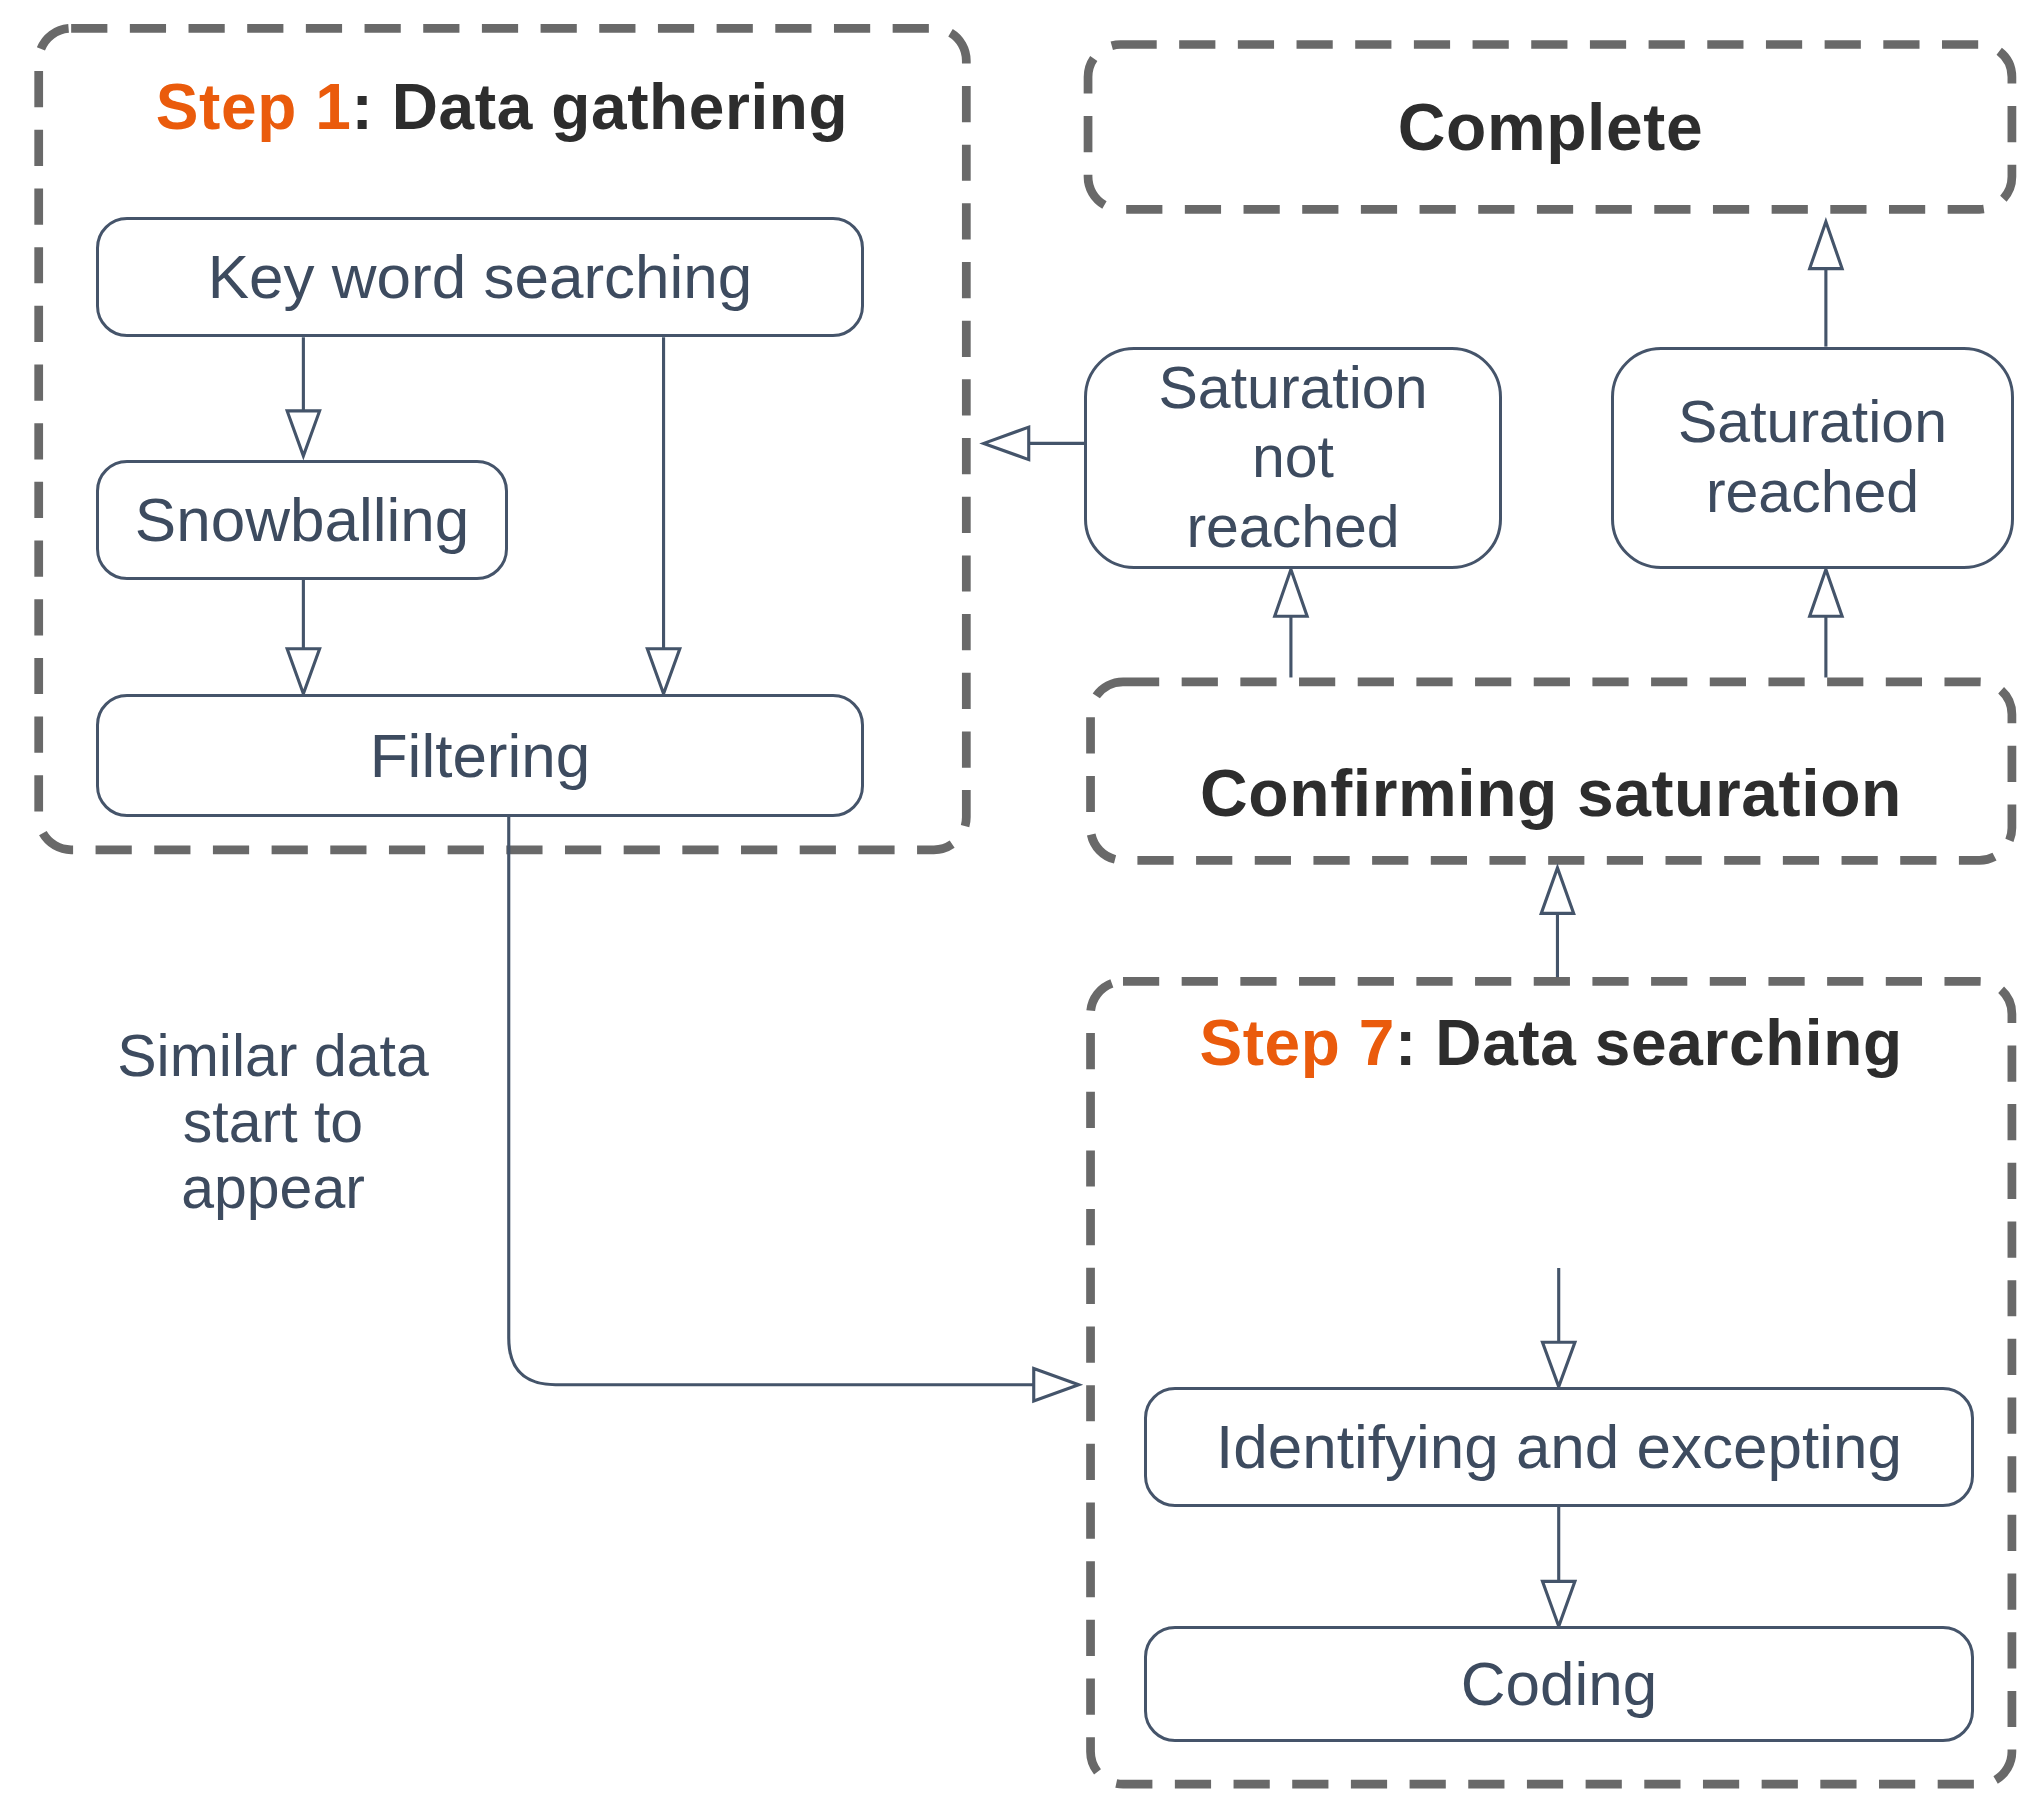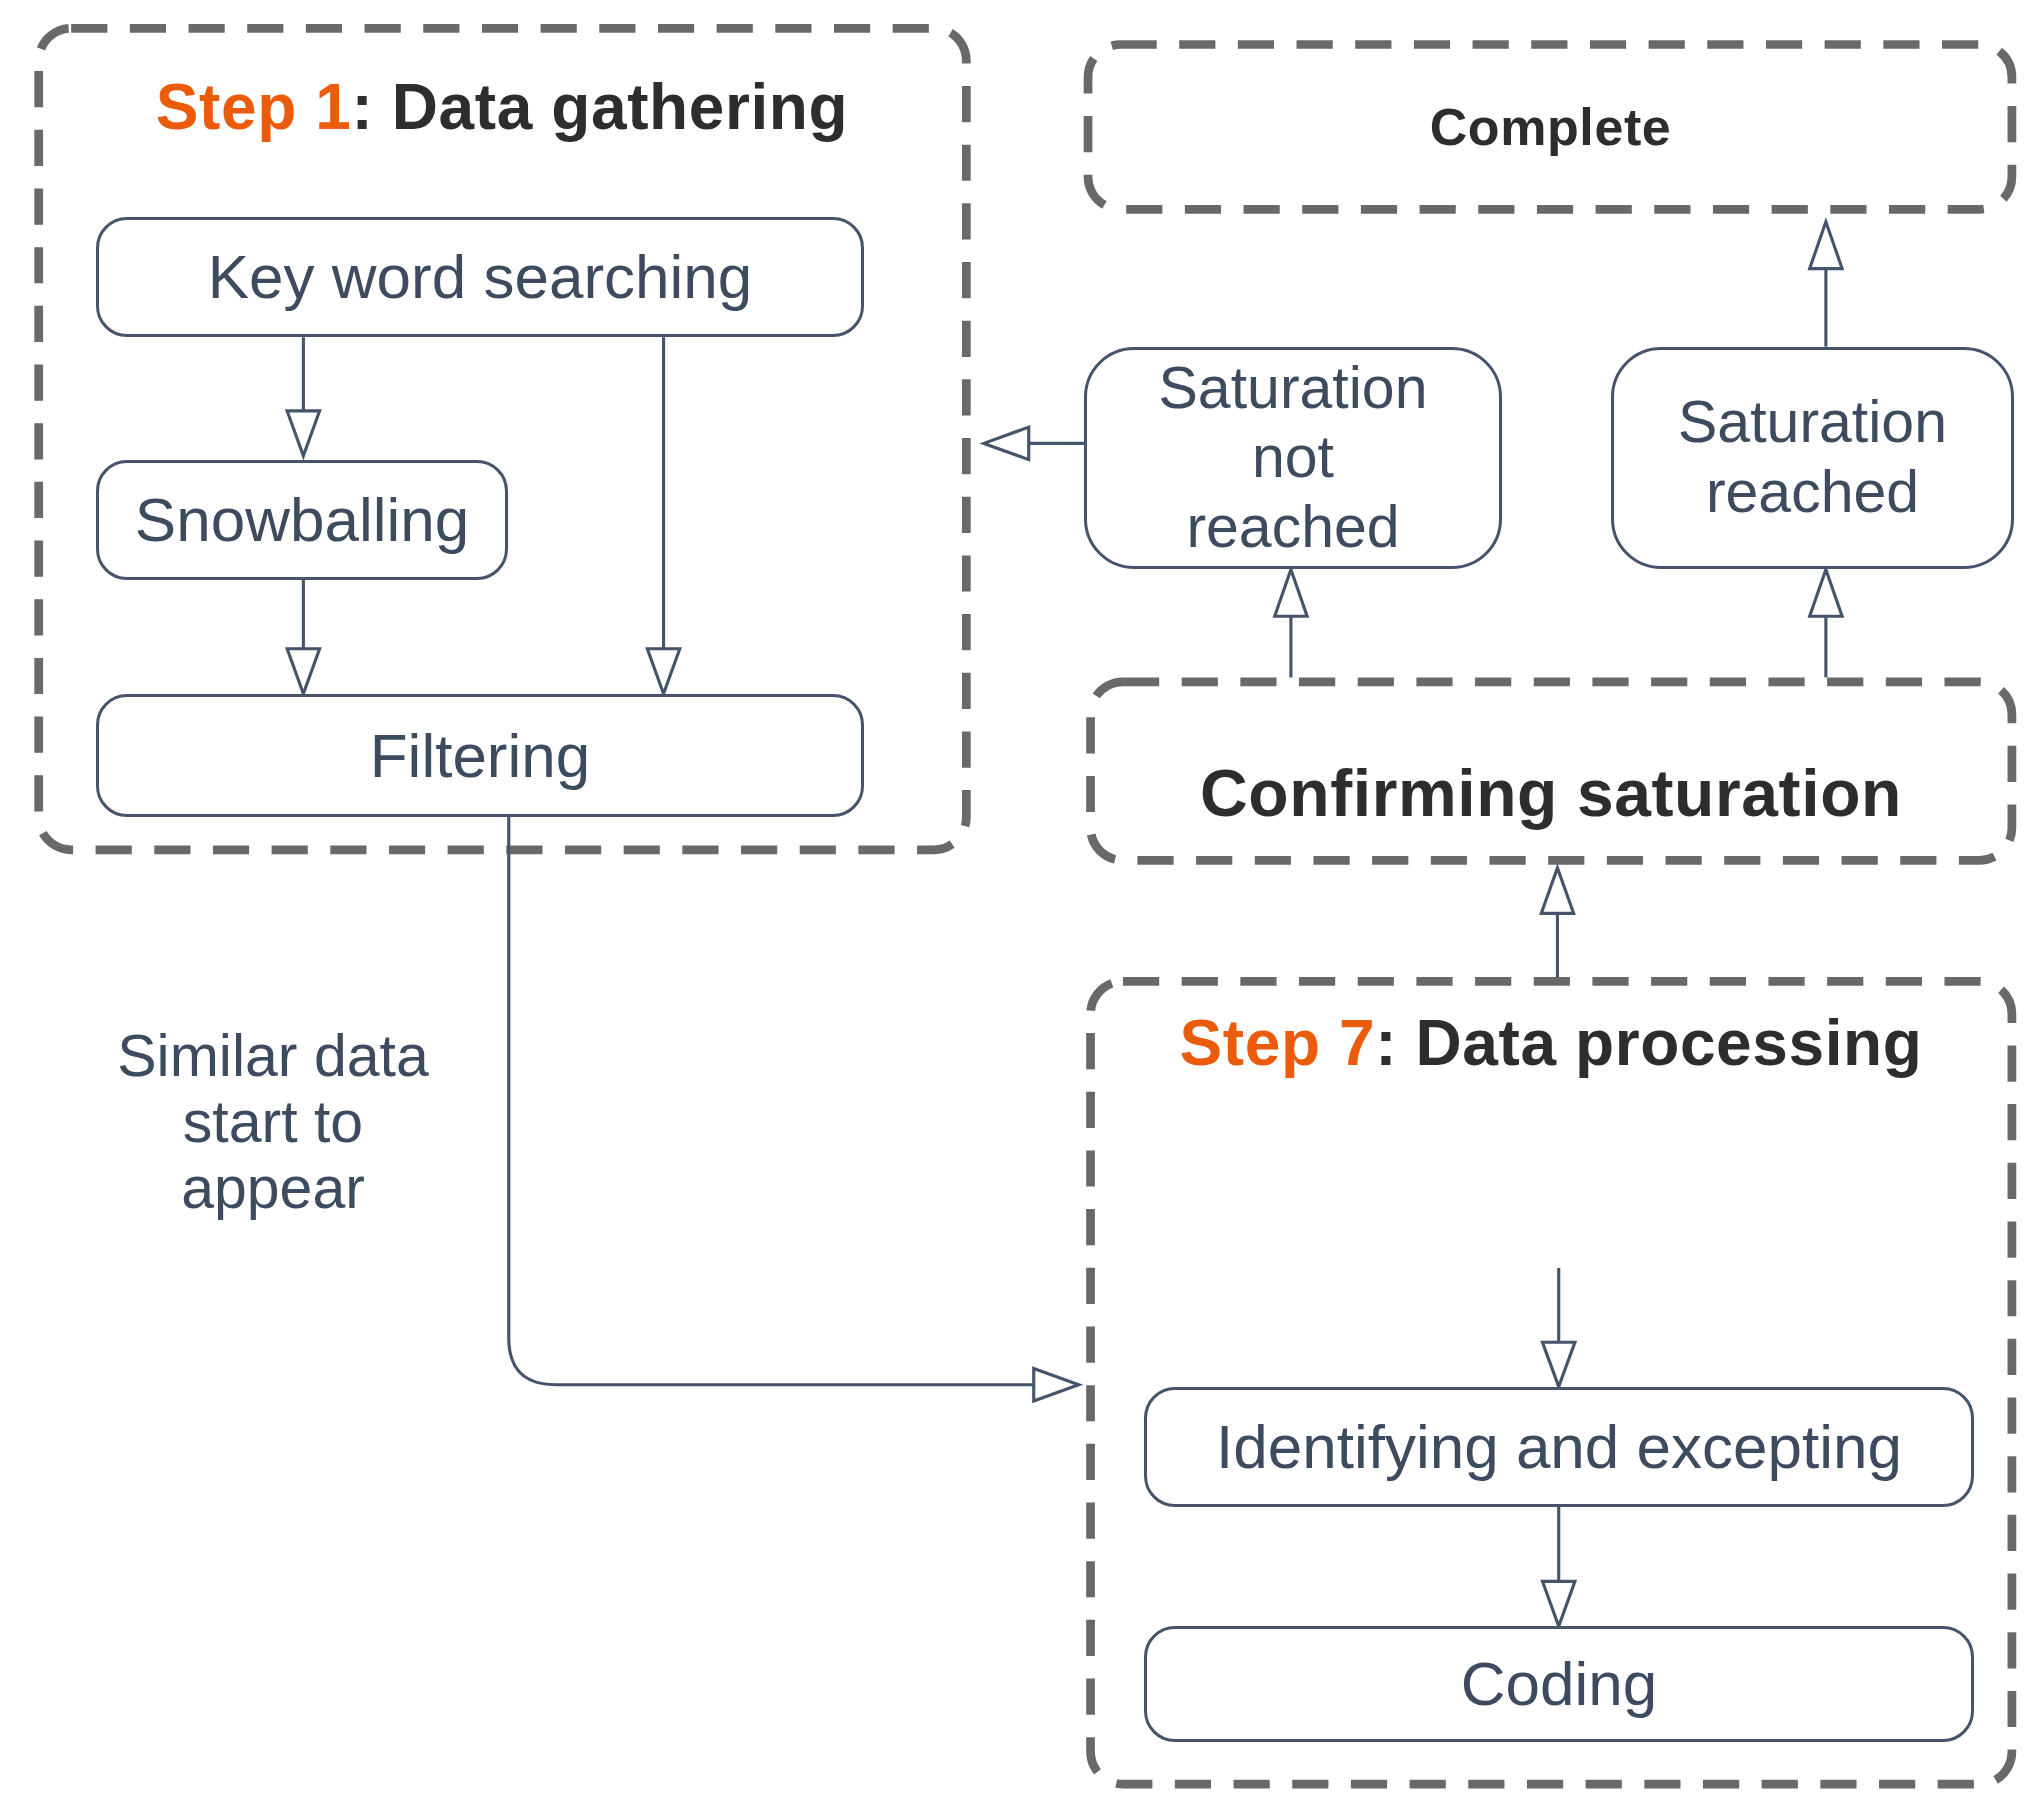--- a/index.html
+++ b/index.html
@@ -27,21 +27,21 @@
   .centered { display:flex; align-items:center; justify-content:center; }
   .annotation {
     position:absolute; text-align:center; color:#3d4b5f; font-size:59px;
     white-space:pre-line;
   }
   .ann-similar { left:73px; top:1023px; width:400px; line-height:1.12; }
   .ann-suspend { left:484px;  top:1425px; width:624px; line-height:1.10; }
 
   .title-step1 { left:34px;  top:70px;  width:936px; }
   .title-step2 { left:1086px; top:1006px; width:930px; }
-  .title-complete  { left:1084px; top:40px;  width:933px; height:174px; font-size:52px; }
+  .title-complete  { left:1084px; top:40px;  width:933px; height:174px; font-size:66px; }
   .title-confirm   { left:1086px; top:699px; width:930px; height:187px; font-size:66px; }
 
   .node-keyword     { left:96px;  top:217px;  width:768px; height:120px;text-align:right; }
   .node-snowballing { left:96px;  top:460px;  width:412px;  height:120px; }
   .node-filtering   { left:96px;  top:694px; width:768px; height:123px; }
   .node-satnot      { left:1084px; top:347px;  width:418px;  height:222px; }
   .node-satreached  { left:1611px; top:347px;  width:403px;  height:222px; }
   .node-textualising{ left:1144px; top:1149px; width:830px; height:119px; }
   .node-identifying { left:1144px; top:1387px; width:830px; height:120px; }
   .node-coding      { left:1144px; top:1626px; width:830px; height:116px; }
@@ -120,21 +120,21 @@
 
   <div class="grouptitle centered title-complete">
     <span>Complete</span>
   </div>
 
   <div class="grouptitle centered title-confirm">
     <span>Confirming saturation</span>
   </div>
 
   <div class="grouptitle title-step2">
-    <span class="hl">Step 7</span><span>: Data processing</span>
+    <span class="hl">Step 7</span><span>: Data searching</span>
   </div>
 
   <div class="node node-keyword">Key word searching</div>
   <div class="node node-snowballing">Snowballing</div>
   <div class="node node-filtering">Filtering</div>
 
   <div class="node round node-satnot">Saturation
 not
 reached</div>
   <div class="node round node-satreached">Saturation

